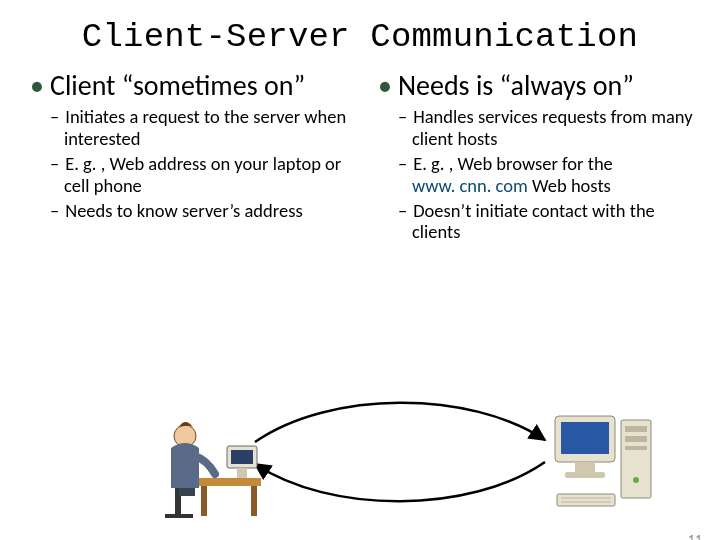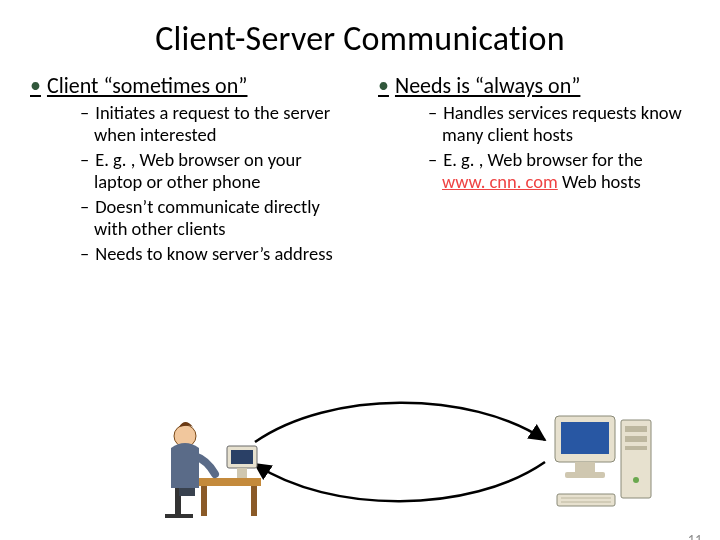--- a/index.html
+++ b/index.html
@@ -18,59 +18,58 @@
     height: 540px;
     position: relative;
     box-sizing: border-box;
   }
   .title {
     text-align: center;
     font-size: 34px;
     margin-top: 18px;
     font-weight: 400;
     letter-spacing: 0.2px;
+    font-family: Liberation Mono, monospace;
   }
   .cols {
     display: flex;
     flex-direction: row;
     margin-top: 8px;
   }
   .col {
     width: 50%;
     box-sizing: border-box;
   }
   .col.left { padding: 0 4px 0 30px; }
   .col.right { padding: 0 20px 0 18px; }
   .lvl1 {
-    font-size: 22px;
+    font-size: 28px;
     line-height: 1.15;
     margin: 6px 0 2px 0;
-    text-decoration: underline;
   }
   .lvl1 .bullet {
     color: #31573b; 
     margin-right: 6px;
   }
   .sub {
-    margin-left: 50px;
+    margin-left: 20px;
     padding-right: 6px;
   }
   .lvl2 {
     font-size: 18.5px;
     line-height: 1.16;
     margin: 4px 0;
     text-indent: -14px;
     padding-left: 14px;
   }
   .lvl2 .dash {
     margin-right: 6px;
   }
   .link {
-    color: #ef4444;
-    text-decoration: underline;
+    color: #0c4a6e;
     white-space: nowrap;
   }
   .figure {
     position: absolute;
     left: 0;
     bottom: 26px;
     width: 720px;
     height: 150px;
   }
   .pagenum {
@@ -89,33 +88,33 @@
   <div class="title">Client-Server Communication</div>
 
   <div class="cols">
 
     <div class="col left">
       <div class="lvl1">
         <span class="bullet">•</span><span>Client “sometimes on”</span>
       </div>
       <div class="sub">
         <div class="lvl2"><span class="dash">–</span><span>Initiates a request to the server when interested</span></div>
-        <div class="lvl2"><span class="dash">–</span><span>E. g. , Web browser on your laptop or other phone</span></div>
-        <div class="lvl2"><span class="dash">–</span><span>Doesn’t communicate directly with other clients</span></div>
+        <div class="lvl2"><span class="dash">–</span><span>E. g. , Web address on your laptop or cell phone</span></div>
         <div class="lvl2"><span class="dash">–</span><span>Needs to know server’s address</span></div>
       </div>
     </div>
 
     <div class="col right">
       <div class="lvl1">
         <span class="bullet">•</span><span>Needs is “always on”</span>
       </div>
       <div class="sub">
-        <div class="lvl2"><span class="dash">–</span><span>Handles services requests know many client hosts</span></div>
+        <div class="lvl2"><span class="dash">–</span><span>Handles services requests from many client hosts</span></div>
         <div class="lvl2"><span class="dash">–</span><span>E. g. , Web browser for the </span><span class="link">www. cnn. com</span><span> Web hosts</span></div>
+        <div class="lvl2"><span class="dash">–</span><span>Doesn’t initiate contact with the clients</span></div>
       </div>
     </div>
 
   </div>
 
   <svg class="figure" viewBox="0 0 720 150">
 
     <defs>
       <marker id="arrowR" viewBox="0 0 10 10" refX="9" refY="5" markerWidth="7" markerHeight="7" orient="auto-start-reverse">
         <path d="M 0 0 L 10 5 L 0 10 z" fill="#000"></path>

